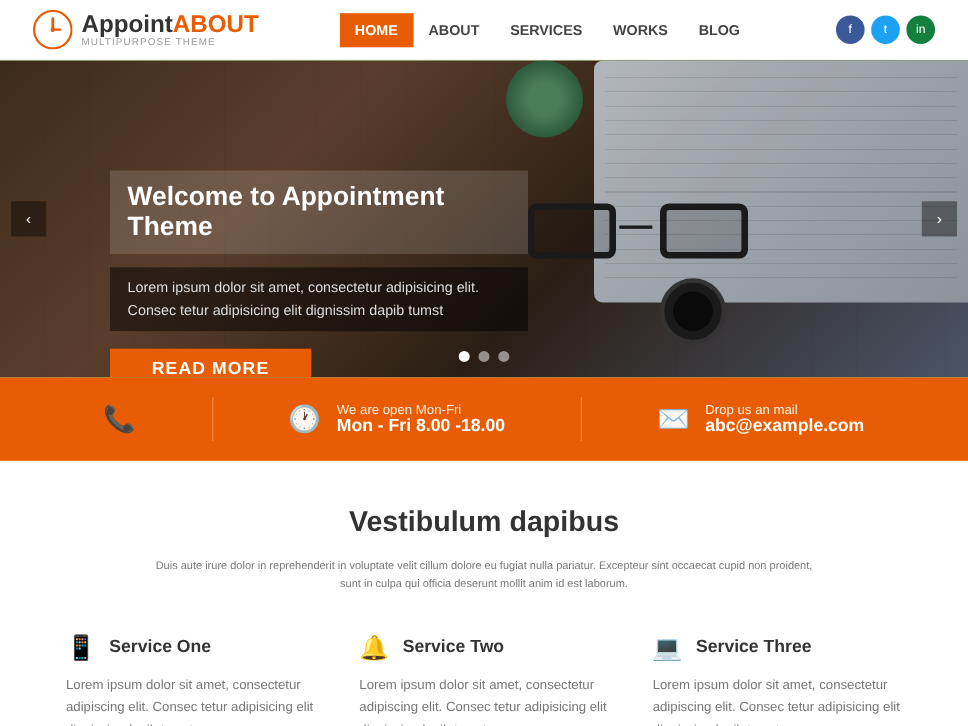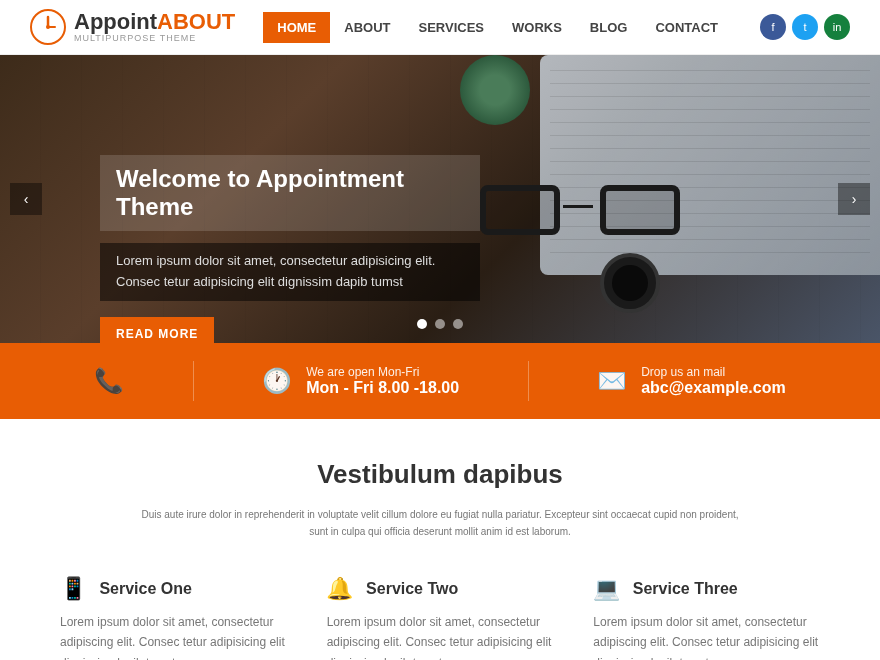--- a/index.html
+++ b/index.html
@@ -215,22 +215,22 @@
       margin-bottom: 16px;
     }
     .hero-desc {
       font-size: 13px;
       color: #ddd;
       line-height: 1.6;
     }
     .hero-btn {
       background: #e85d04;
       color: #fff;
-      padding: 10px 16px;
-      font-size: 12px;
+      padding: 10px 38px;
+      font-size: 16px;
       font-weight: bold;
       text-transform: uppercase;
       cursor: pointer;
       display: inline-block;
       letter-spacing: 1px;
     }
 
     
     .slider-arrow {
       position: absolute;
@@ -371,21 +371,20 @@
       <div class="logo-sub">Multipurpose Theme</div>
     </div>
   </div>
 
   <nav class="nav">
     <div class="nav-item active">HOME</div>
     <div class="nav-item">ABOUT</div>
     <div class="nav-item">SERVICES</div>
     <div class="nav-item">WORKS</div>
     <div class="nav-item">BLOG</div>
-    <div class="nav-item">CONTACT</div>
   </nav>
 
   <div class="social-icons">
     <div class="social-icon social-fb">f</div>
     <div class="social-icon social-tw">t</div>
     <div class="social-icon social-li">in</div>
   </div>
 </header>
 
 <section class="hero">

